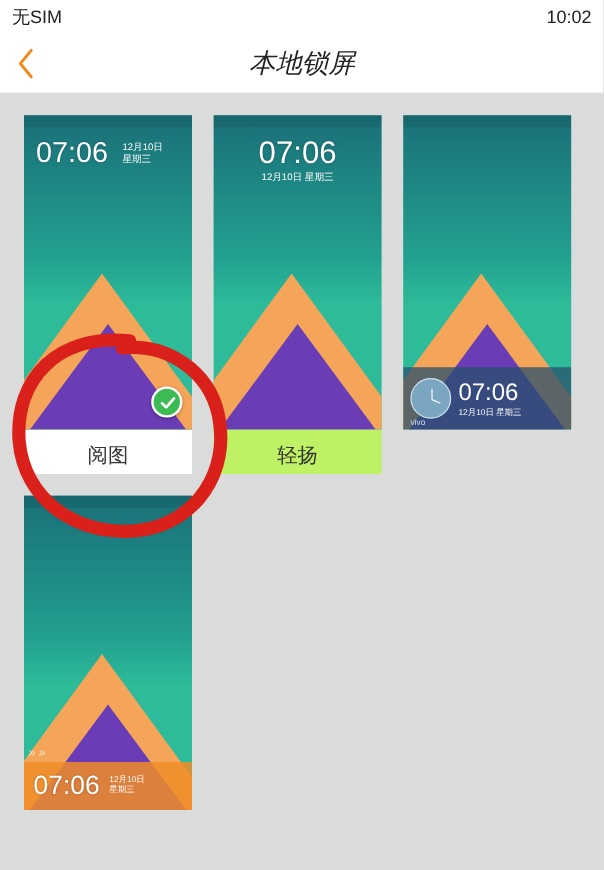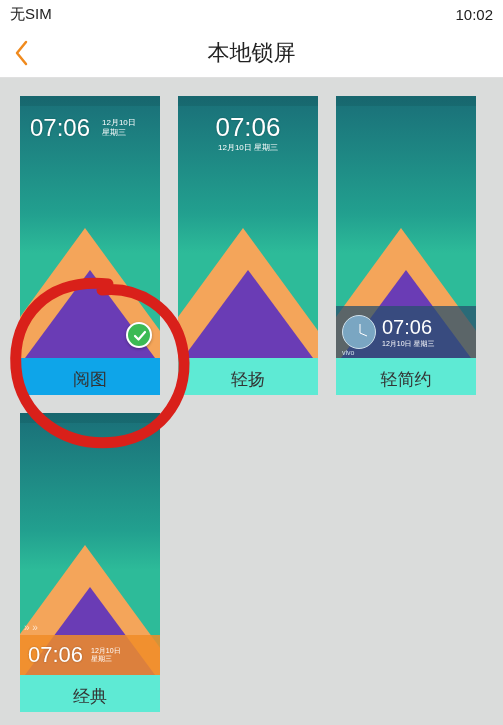--- a/index.html
+++ b/index.html
@@ -26,20 +26,21 @@
   }
   .status-left, .status-right { display: flex; align-items: center; gap: 6px; }
   .status-center { font-weight: 500; }
   .header {
     height: 50px;
     position: relative;
     display: flex;
     align-items: center;
     justify-content: center;
     border-bottom: 1px solid #e0e0e0;
+    font-style: italic;
   }
   .back {
     position: absolute;
     left: 14px;
     top: 12px;
     width: 14px; height: 26px;
   }
   .title {
     font-size: 22px;
     color: #222;
@@ -112,23 +113,23 @@
     width:26px; height:26px; border-radius:50%;
     background:#3cba54; border:2px solid #fff;
     box-shadow:0 1px 3px rgba(0,0,0,.3);
   }
   .check svg { position:absolute; top:5px; left:5px; }
   .label {
     text-align:center;
     font-size:17px;
     color:#333;
     padding:10px 0 4px;
-    background:#5eead4;
-  }
-  .item:first-child .label { background:#0ea5e9; }
+    background:#bef264;
+  }
+  .item:first-child .label { background:#ffffff; }
   .annotation {
     position:absolute;
     left:8px; top:276px;
     width:186px; height:176px;
     pointer-events:none;
   }
   .annotation svg { width:100%; height:100%; overflow:visible; }
 </style>
 </head>
 <body>
@@ -196,38 +197,36 @@
               <line x1="17" y1="17" x2="24" y2="20" stroke="#fff" stroke-width="1"></line>
             </svg>
         </div>
         <div class="clock-info">
           <div class="t">07:06</div>
           <div class="d">12月10日  星期三</div>
         </div>
       </div>
       <div style="position:absolute;bottom:2px;left:6px;color:#cfe0ea;font-size:7px">vivo</div>
     </div>
-    <div class="label">轻简约</div>
   </div>
 
   <div class="item">
     <div class="thumb style4">
       <div class="statusbar-mini"></div>
       <div class="tri-orange"></div>
         <div class="tri-purple"></div>
       <div class="arrows">» »</div>
       <div class="bottom-bar">
         <div class="lock-time">07:06</div>
         <div class="lock-date">
           <div>12月10日</div>
           <div>星期三</div>
         </div>
       </div>
     </div>
-    <div class="label">经典</div>
   </div>
 
 </div>
 
 <div class="annotation">
   <svg viewBox="0 0 186 176">
     <path d="M 100 8
              C 40 2, 4 40, 8 92
              C 12 140, 56 172, 108 166
              C 156 160, 184 116, 174 70

